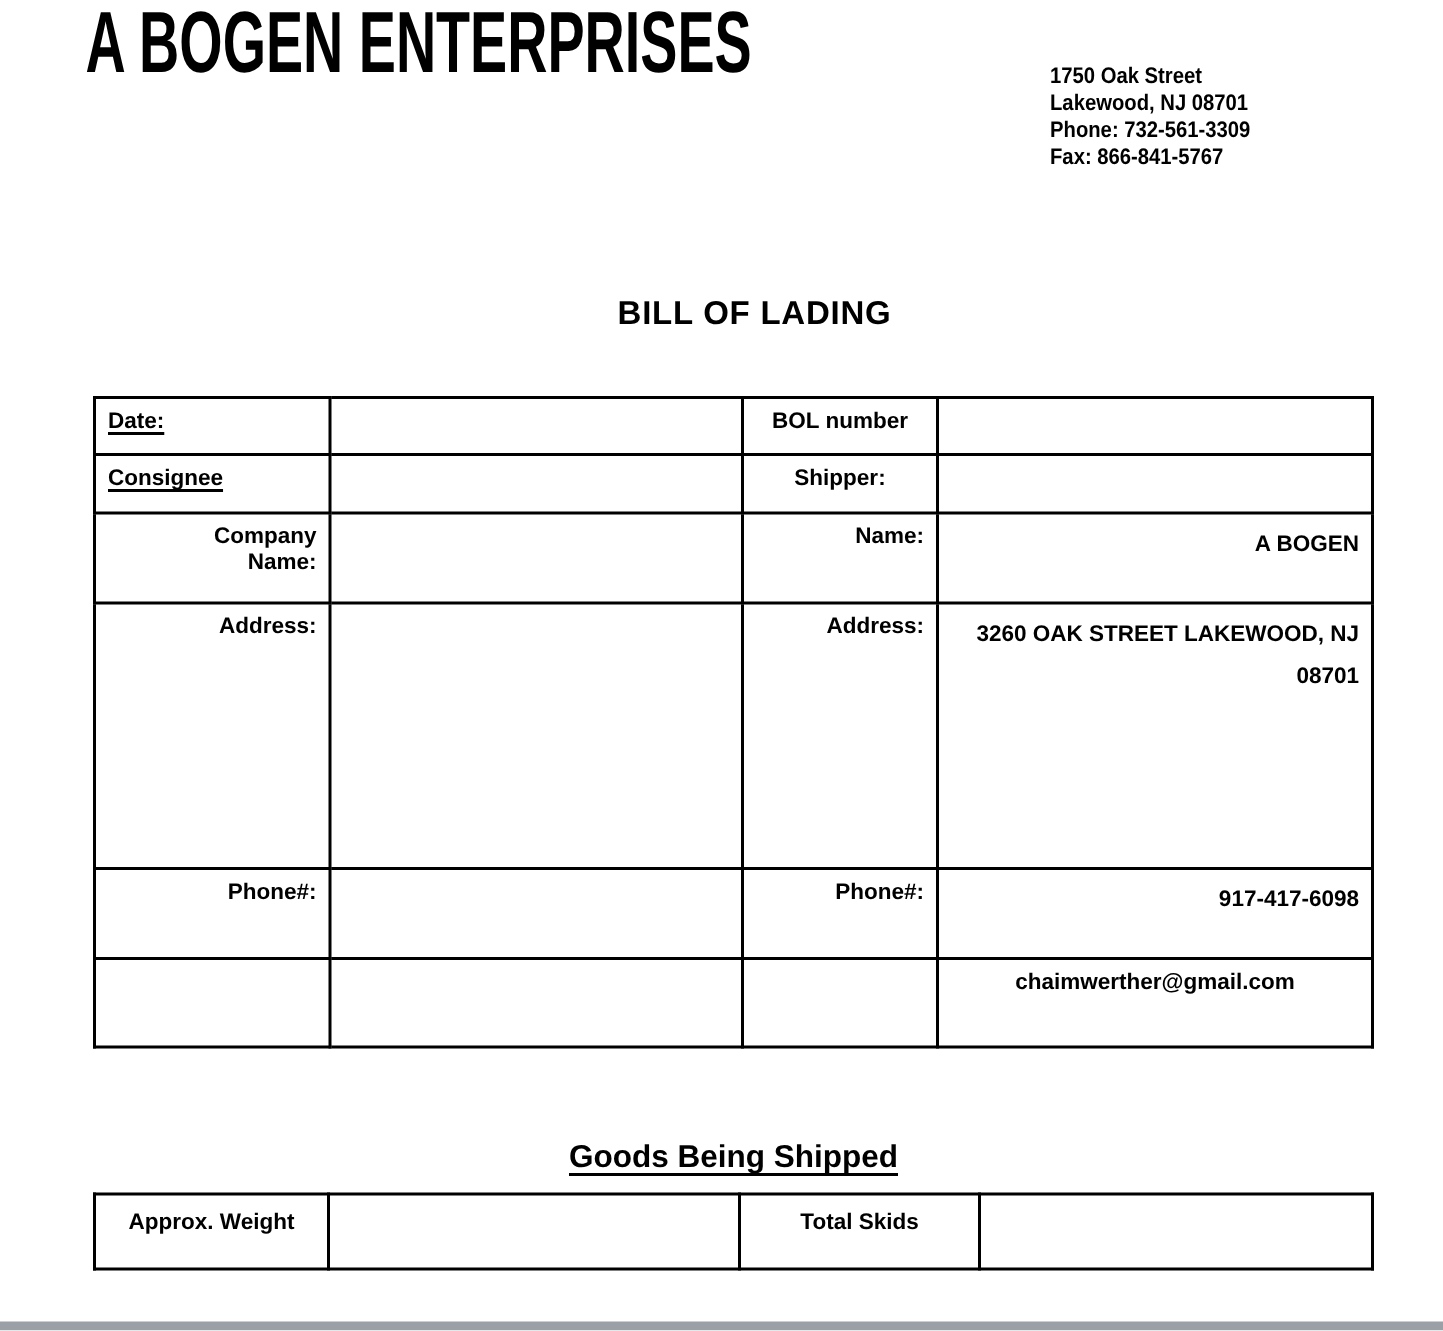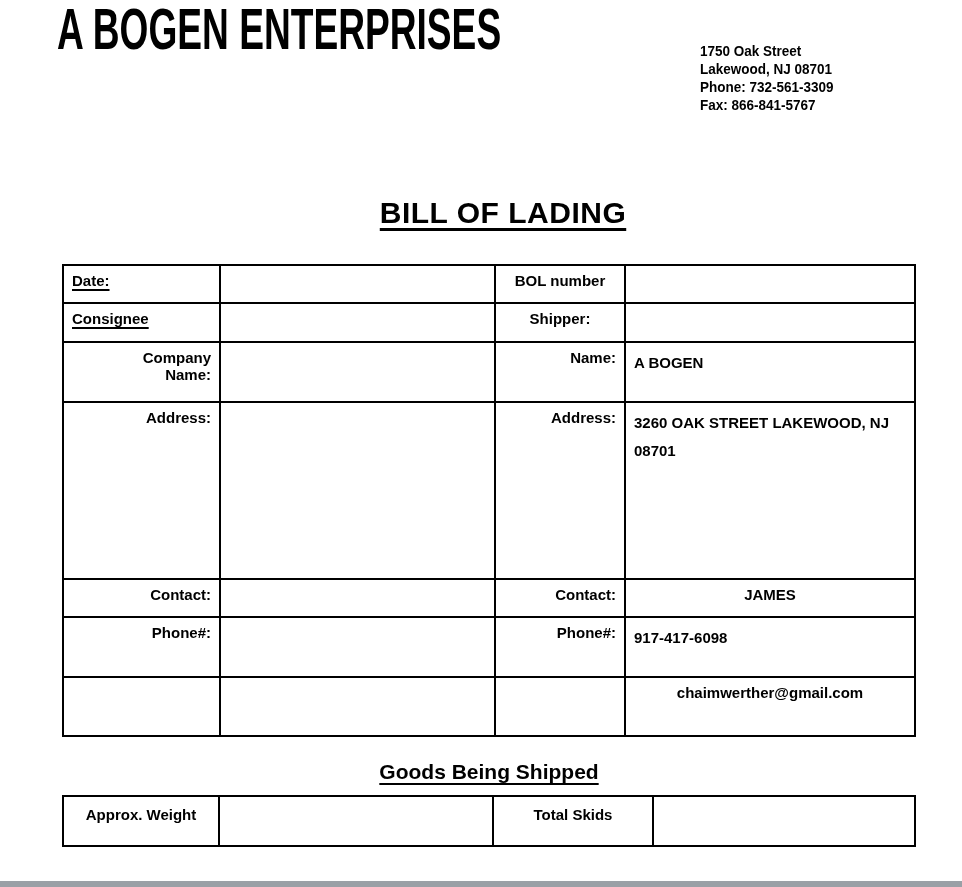--- a/index.html
+++ b/index.html
@@ -20,22 +20,22 @@
   .company-address {
     position: absolute; left: 700px; top: 42px;
     font-size: 15px; font-weight: bold; line-height: 18px;
     transform: scaleX(0.9); transform-origin: left top;
     white-space: nowrap;
   }
   .doc-title-wrap {
     position: absolute; top: 196px; left: 8px; width: 962px; text-align: center;
   }
   .doc-title {
-    font-size: 30px; font-weight: bold; letter-spacing: 0.5px;
-    text-decoration: underline; text-decoration-thickness: 2.5px; text-underline-offset: 5px; margin-left: 28px;
+    font-size: 22px; font-weight: bold; letter-spacing: 0.5px;
+    text-decoration-thickness: 2.5px; text-underline-offset: 5px; margin-left: 28px;
   }
   table.form {
     position: absolute; left: 62px;
     border-collapse: collapse; table-layout: fixed;
     width: 852px;
   }
   table.form td {
     border: 2px solid #000000;
     padding: 6px 8px;
     vertical-align: top;
@@ -46,21 +46,21 @@
   #goods-table { top: 795px; }
   .mr0 { height: 38px; } .mr1 { height: 39px; } .mr2 { height: 60px; }
   .mr3 { height: 177px; } .mr4 { height: 38px; } .mr5 { height: 60px; }
   .mr6 { height: 59px; }
   .gr0 { height: 50px; } .gr1 { height: 50px; }
   td.lbl-left  { text-align: left; font-size: 16px; text-decoration: underline; text-underline-offset: 3px; text-decoration-thickness: 2px; margin-left: 36px; }
   td.lbl-l3    { text-align: center; }
   td.lbl-right { text-align: right; white-space: pre-line; margin-left: 39px; }
   td.val       { text-align: center; }
   td.val-md    { text-align: center; font-size: 16px; }
-  td.val-lg    { text-align: left; font-size: 22px; line-height: 28px; }
+  td.val-lg    { text-align: right; font-size: 22px; line-height: 28px; }
   td.pt8  { padding-top: 8px; }
   td.pt10 { padding-top: 10px; }
   .goods-heading-wrap {
     position: absolute; top: 760px; left: 8px; width: 962px; text-align: center;
   }
   .goods-heading {
     font-size: 21px; font-weight: bold;
     text-decoration: underline; text-decoration-thickness: 2px; text-underline-offset: 4px;
   }
   table.goods td { text-align: center; padding-top: 9px; }
@@ -111,26 +111,20 @@
     <td class="val"></td>
     <td class="lbl-right">Name:</td>
     <td class="val-lg pt8">A BOGEN</td>
   </tr>
   <tr class="mr3">
     <td class="lbl-right">Address:</td>
     <td class="val"></td>
     <td class="lbl-right">Address:</td>
     <td class="val-lg pt8">3260 OAK STREET LAKEWOOD, NJ 08701</td>
   </tr>
-  <tr class="mr4">
-    <td class="lbl-right">Contact:</td>
-    <td class="val"></td>
-    <td class="lbl-right">Contact:</td>
-    <td class="val-md">JAMES</td>
-  </tr>
   <tr class="mr5">
     <td class="lbl-right">Phone#:</td>
     <td class="val"></td>
     <td class="lbl-right">Phone#:</td>
     <td class="val-lg pt10">917-417-6098</td>
   </tr>
   <tr class="mr6">
     <td></td>
     <td></td>
     <td></td>

